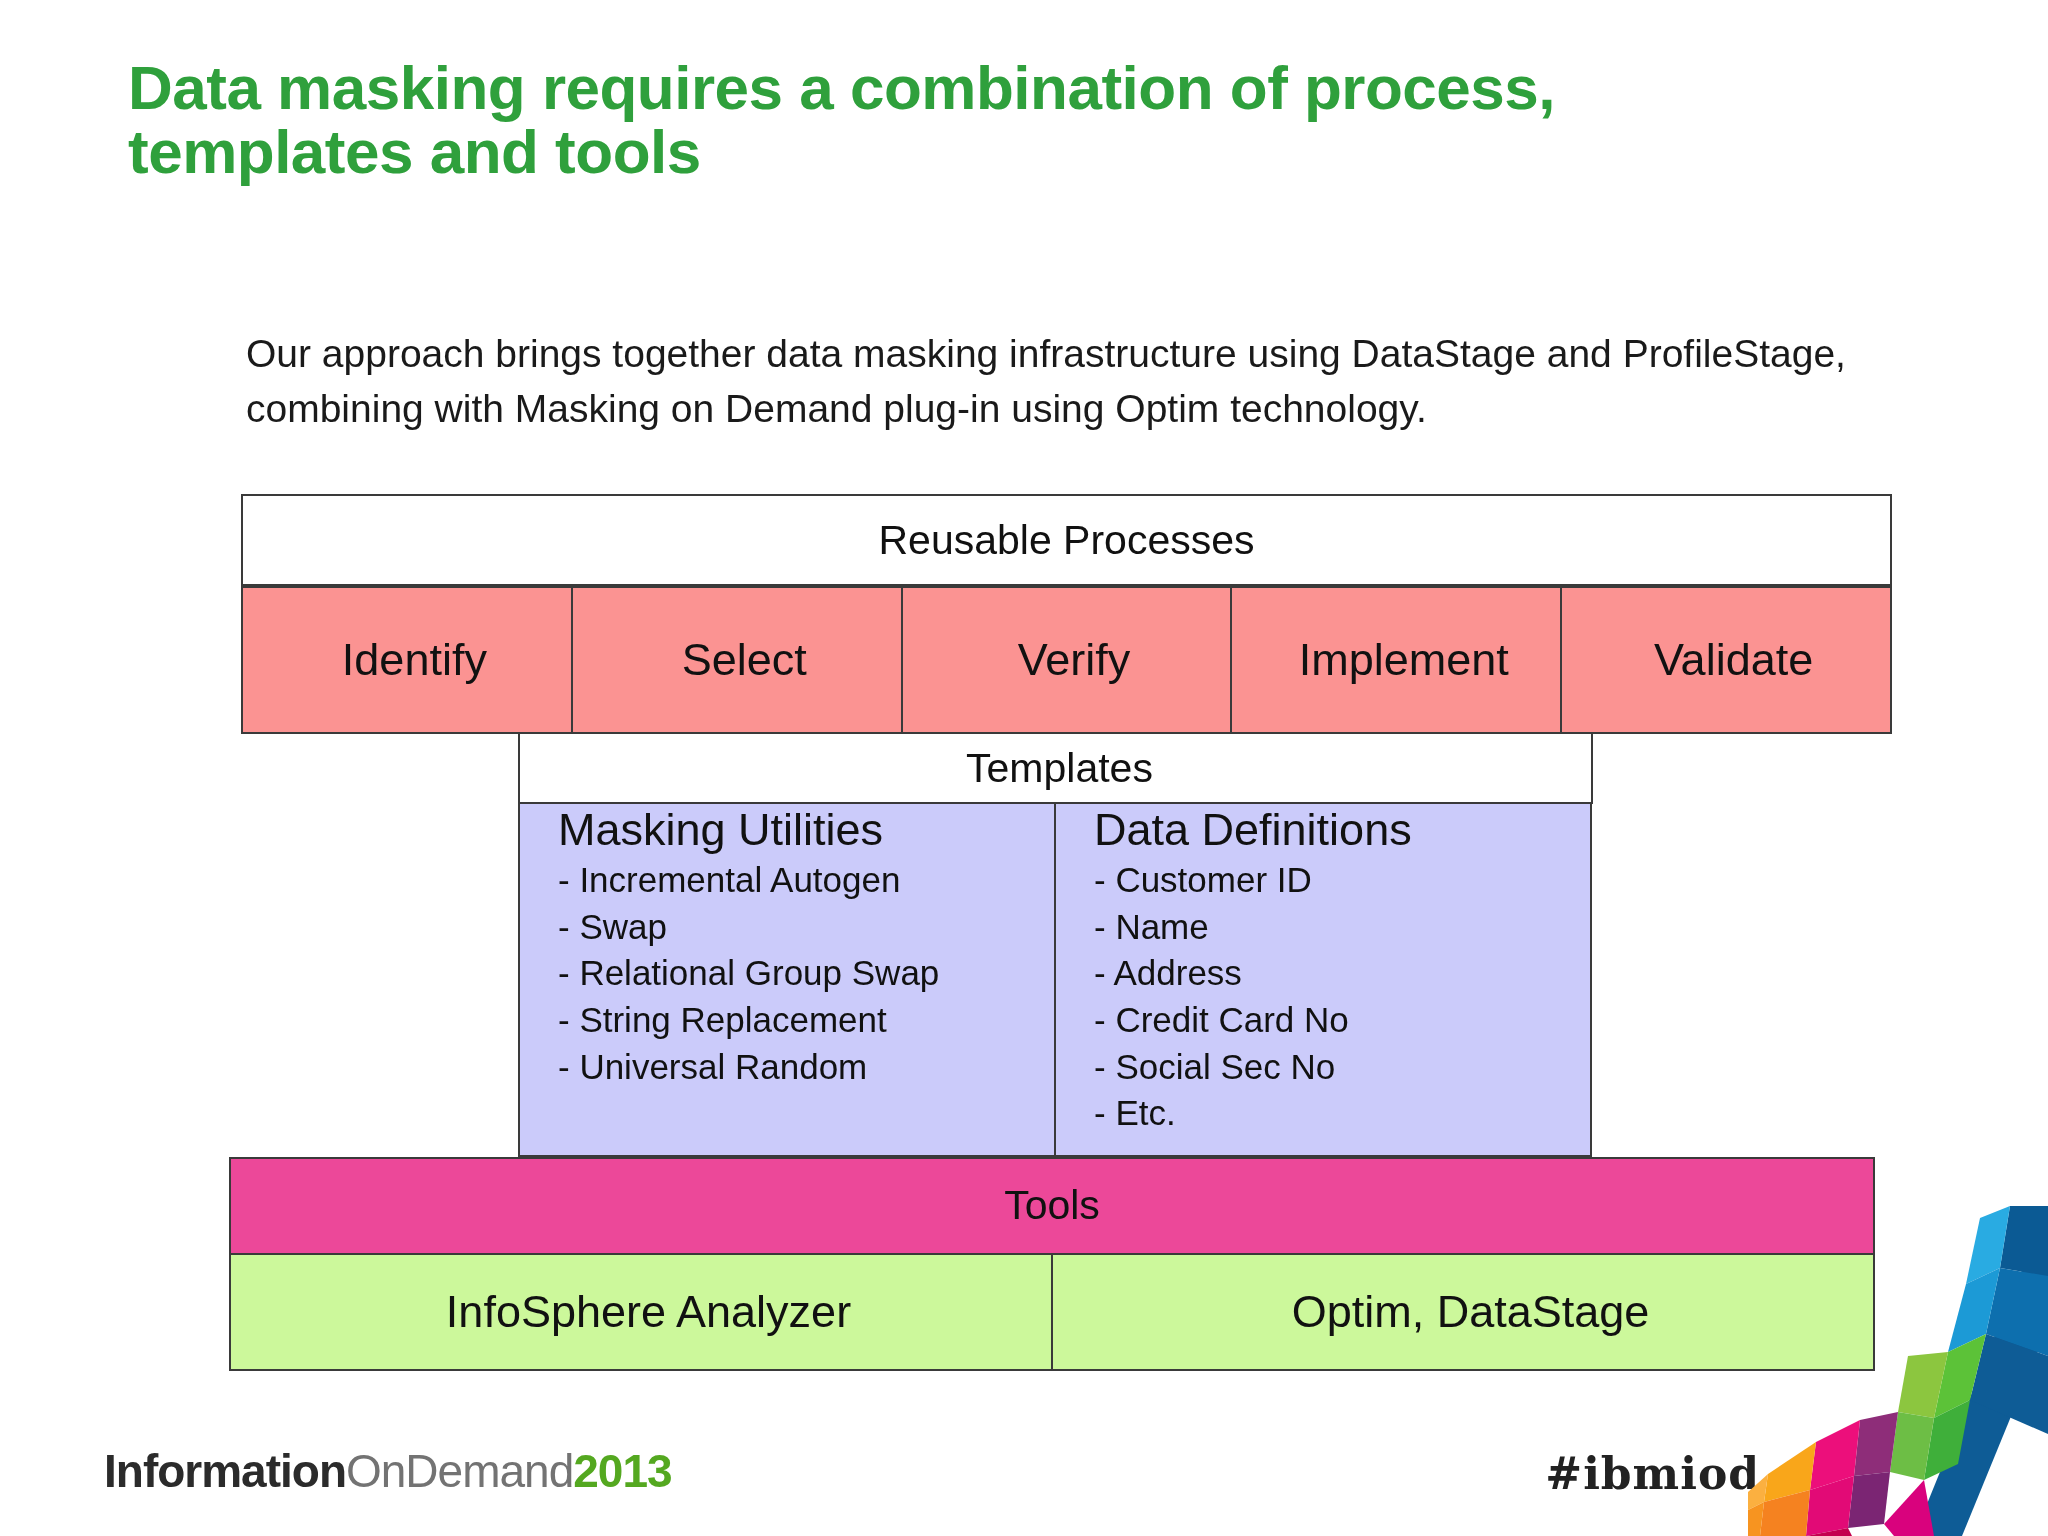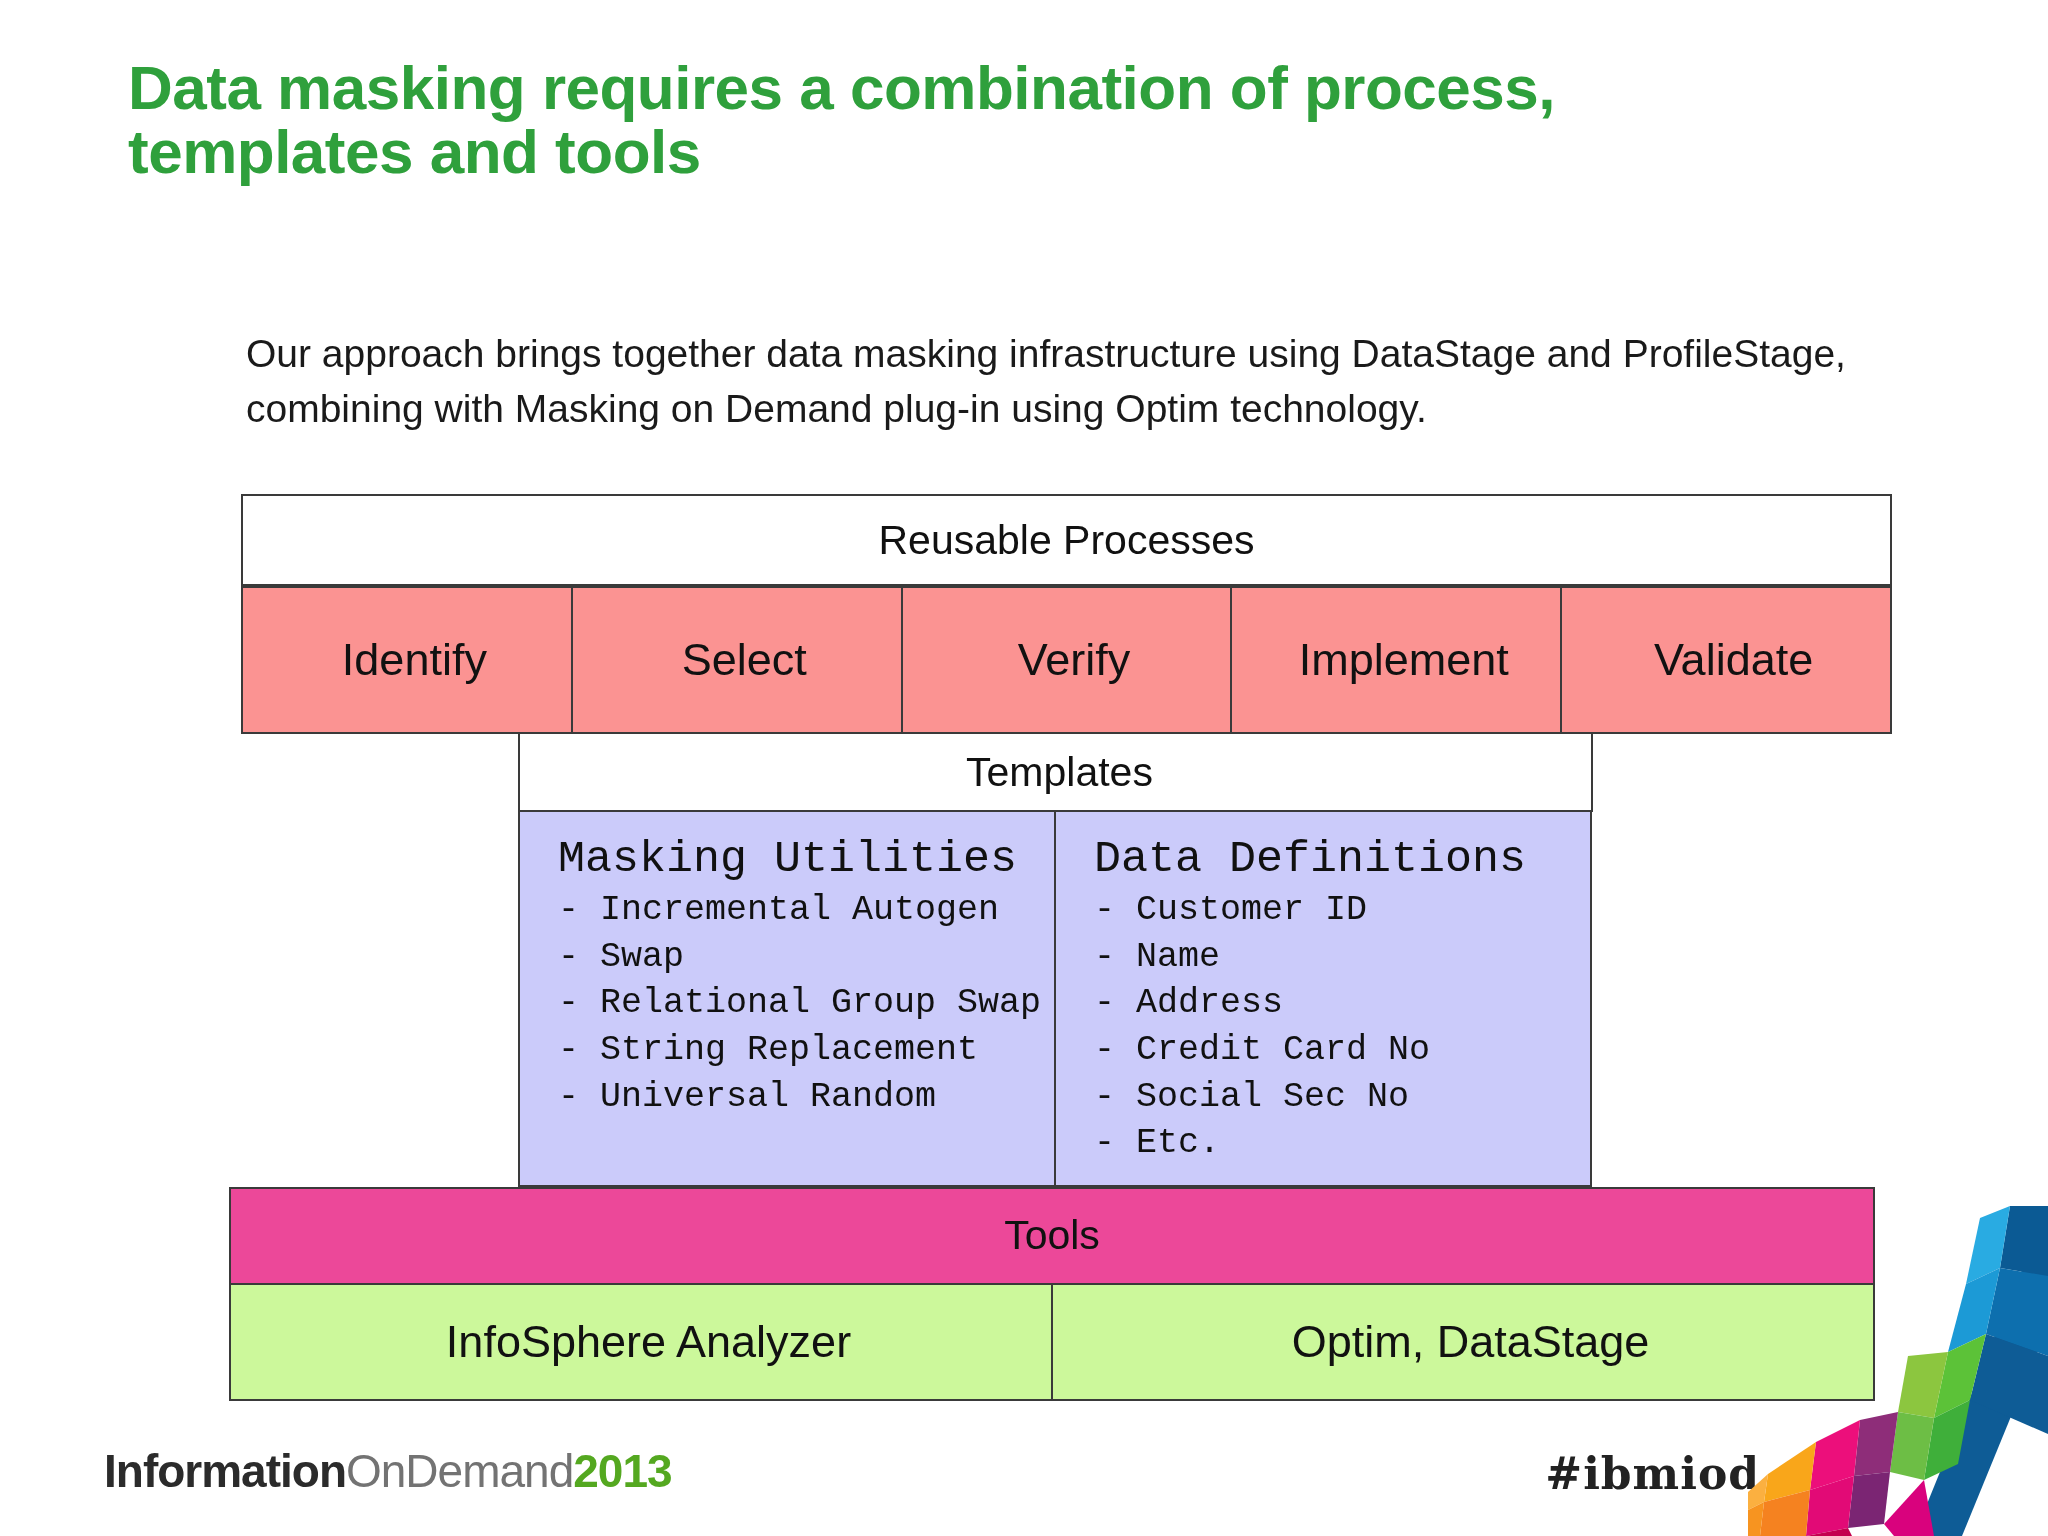--- a/index.html
+++ b/index.html
@@ -88,33 +88,32 @@
   .block-processes .row-cells { width: 1651px; }
   .block-processes .cell { flex: 1 1 0; }
 
   
   .block-templates {
     position: relative;
     width: 1075px;
     margin-left: 277px;
     margin-top: -2px;
   }
-  .block-templates .band-title { width: 1075px; height: 80px; padding-left: 8px; }
+  .block-templates .band-title { width: 1075px; height: 72px; padding-left: 8px; }
   .tpl-cols {
     display: flex;
     width: 1075px;
     margin-top: -2px;
   }
   .tpl-col {
     box-sizing: border-box;
     border: 2px solid #3a3a3a;
     background: #CBCBFA;
     width: 538px;
-    padding: 23px 0 18px 38px;
-    font-family: Liberation Mono, monospace;
+    padding: 1px 0 18px 38px;
   }
   .tpl-col + .tpl-col { margin-left: -2px; }
   .tpl-heading {
     font-size: 45px;
     line-height: 1.12;
     color: #111111;
     margin-bottom: 2px;
   }
   .tpl-list {
     list-style: none;

